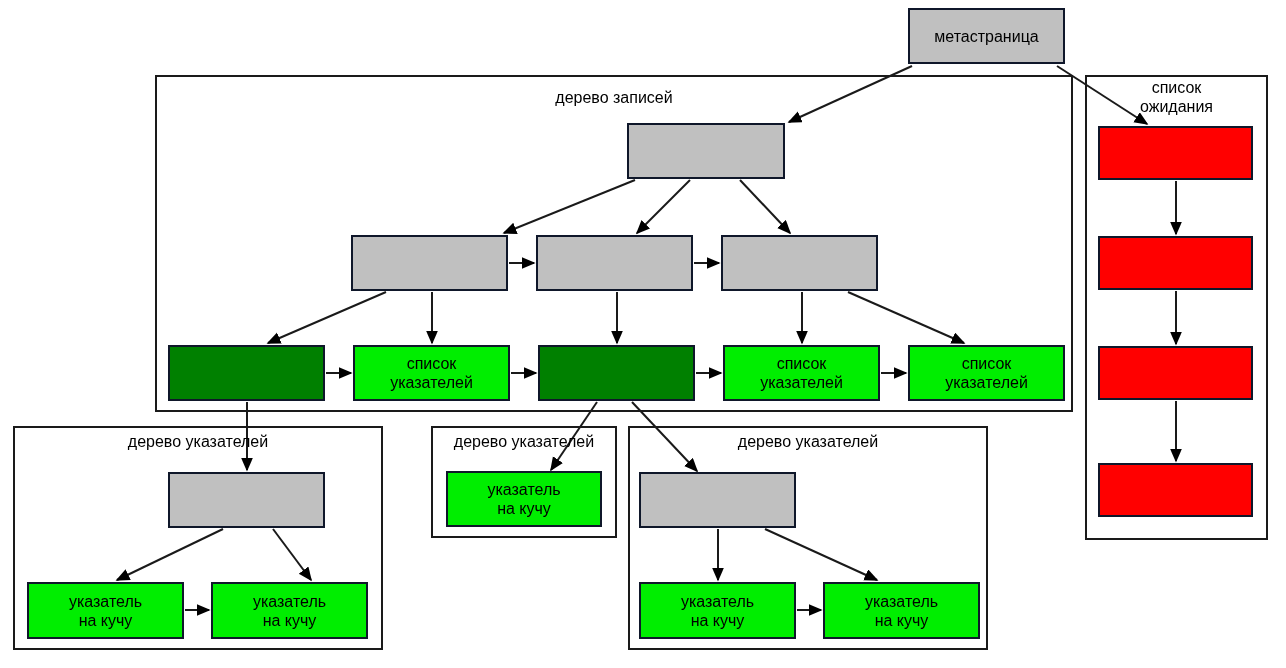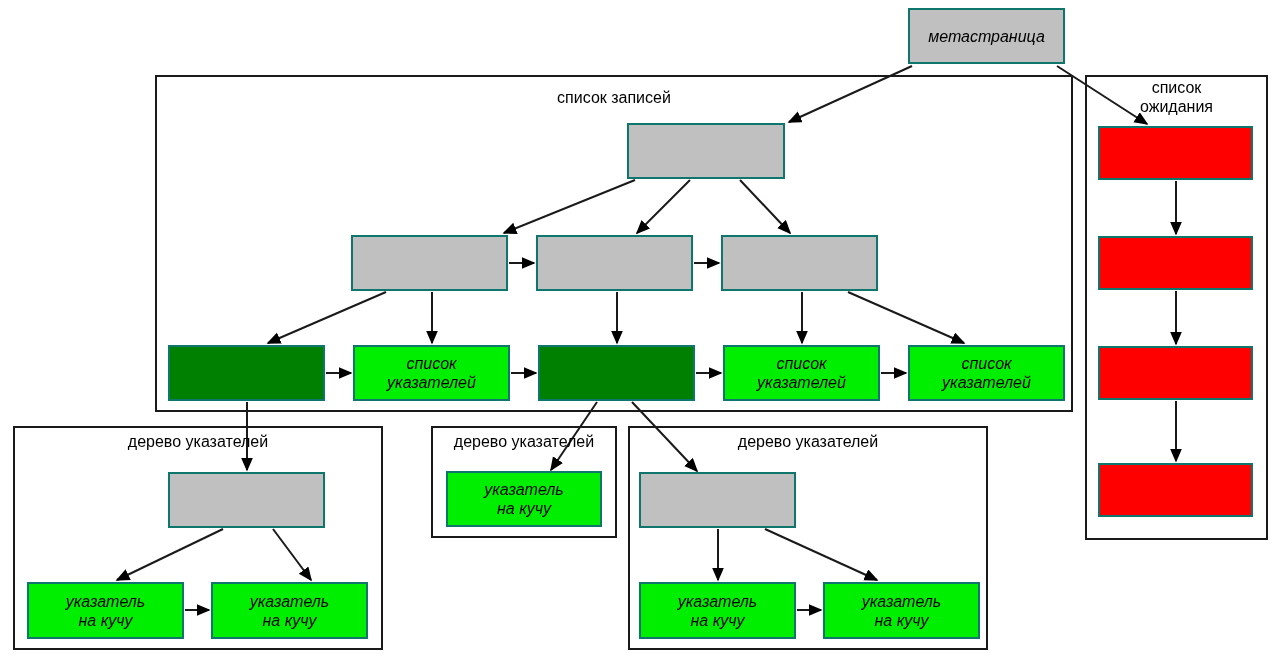--- a/index.html
+++ b/index.html
@@ -27,31 +27,30 @@
   .panel-title {
     position: absolute;
     text-align: center;
     font-size: 16px;
     color: #000000;
     line-height: 19px;
     white-space: pre-line;
   }
   .node {
     position: absolute;
-    border: 2px solid #0f766e;
+    border: 2px solid #0f172a;
     box-sizing: border-box;
     display: flex;
     align-items: center;
     justify-content: center;
     text-align: center;
     font-size: 16px;
     line-height: 19px;
     color: #000000;
     white-space: pre-line;
-    font-style: italic;
   }
   .n-gray  { background: #c0c0c0; }
   .n-green { background: #00ee00; }
   .n-dgreen{ background: #008000; }
   .n-red   { background: #ff0000; }
   svg.edges {
     position: absolute;
     left: 0;
     top: 0;
     width: 1286px;
@@ -95,21 +94,21 @@
         <line x1="185" y1="610" x2="209" y2="610" stroke="#1a1a1a" stroke-width="2" marker-end="url(#arrowhead)"></line>
         <line x1="597" y1="402" x2="551" y2="470" stroke="#1a1a1a" stroke-width="2" marker-end="url(#arrowhead)"></line>
         <line x1="632" y1="402" x2="697" y2="471" stroke="#1a1a1a" stroke-width="2" marker-end="url(#arrowhead)"></line>
         <line x1="718" y1="529" x2="718" y2="580" stroke="#1a1a1a" stroke-width="2" marker-end="url(#arrowhead)"></line>
         <line x1="765" y1="529" x2="877" y2="580" stroke="#1a1a1a" stroke-width="2" marker-end="url(#arrowhead)"></line>
         <line x1="797" y1="610" x2="821" y2="610" stroke="#1a1a1a" stroke-width="2" marker-end="url(#arrowhead)"></line>
       </g>
   </svg>
   <div id="panel-layer">
       <div class="panel" style="left: 155px; top: 75px; width: 918px; height: 337px;"></div>
-      <div class="panel-title" style="left: 155px; top: 88px; width: 918px;">список записей</div>
+      <div class="panel-title" style="left: 155px; top: 88px; width: 918px;">дерево записей</div>
       <div class="panel" style="left: 1085px; top: 75px; width: 183px; height: 465px;"></div>
       <div class="panel-title" style="left: 1085px; top: 78px; width: 183px;">список
 ожидания</div>
       <div class="panel" style="left: 13px; top: 426px; width: 370px; height: 224px;"></div>
       <div class="panel-title" style="left: 13px; top: 432px; width: 370px;">дерево указателей</div>
       <div class="panel" style="left: 431px; top: 426px; width: 186px; height: 112px;"></div>
       <div class="panel-title" style="left: 425px; top: 432px; width: 198px;">дерево указателей</div>
       <div class="panel" style="left: 628px; top: 426px; width: 360px; height: 224px;"></div>
       <div class="panel-title" style="left: 628px; top: 432px; width: 360px;">дерево указателей</div>
     </div>

